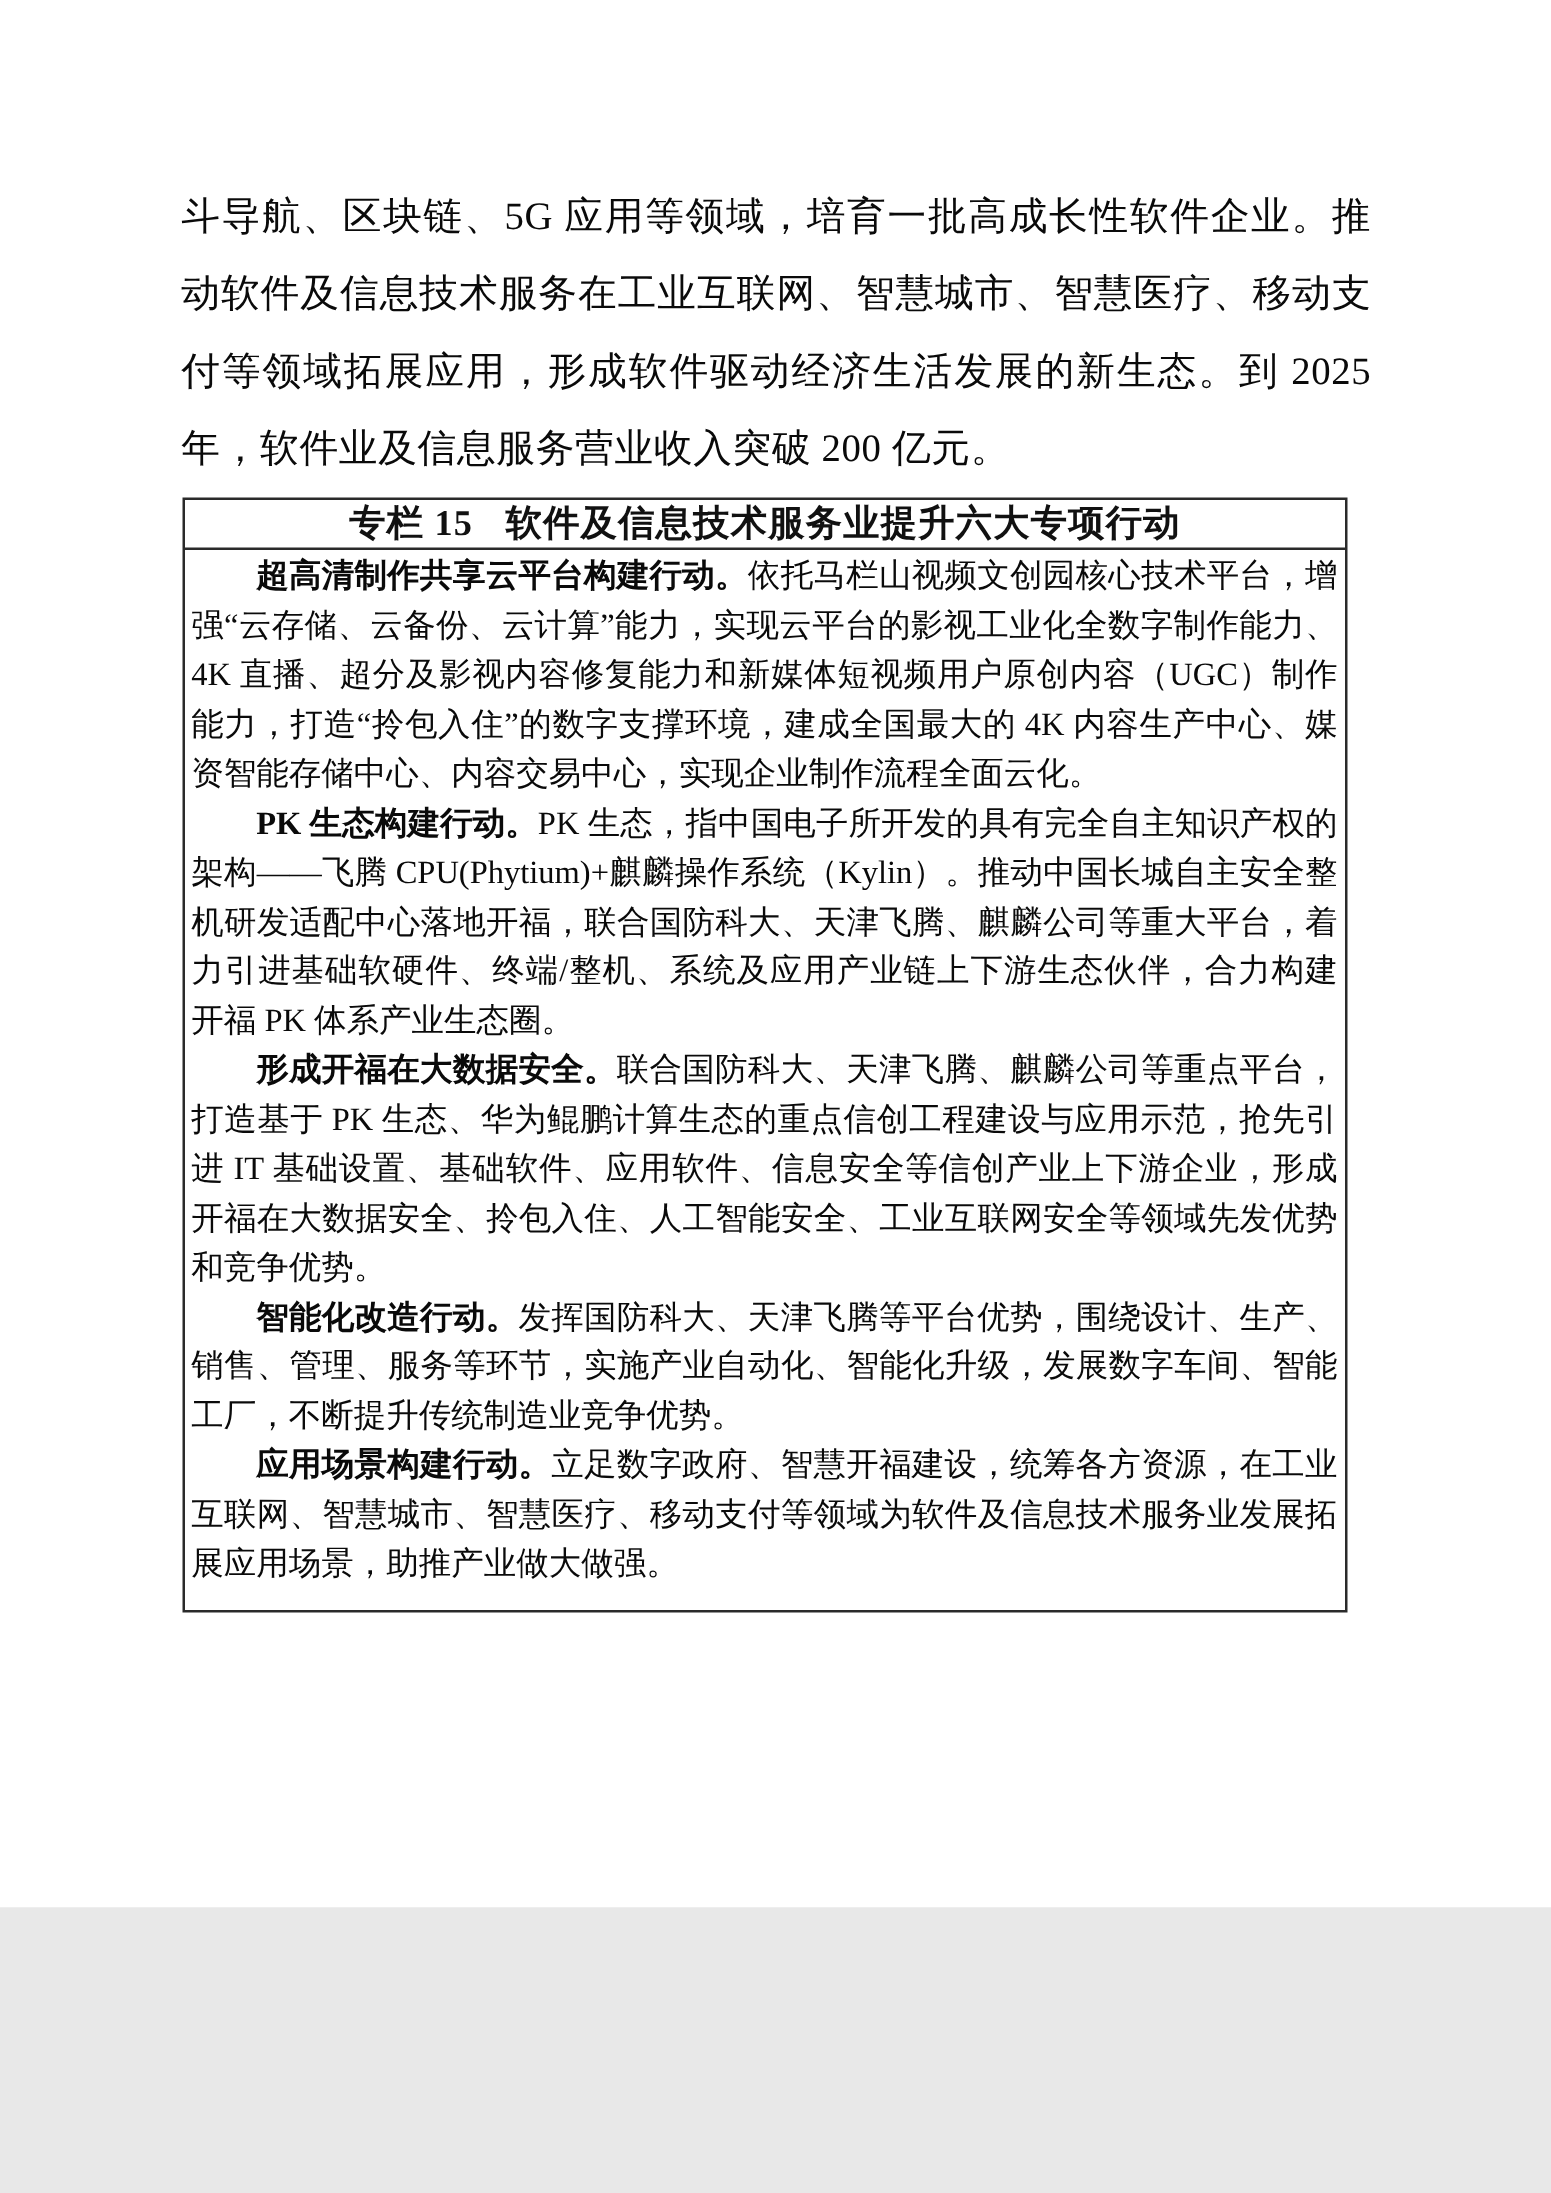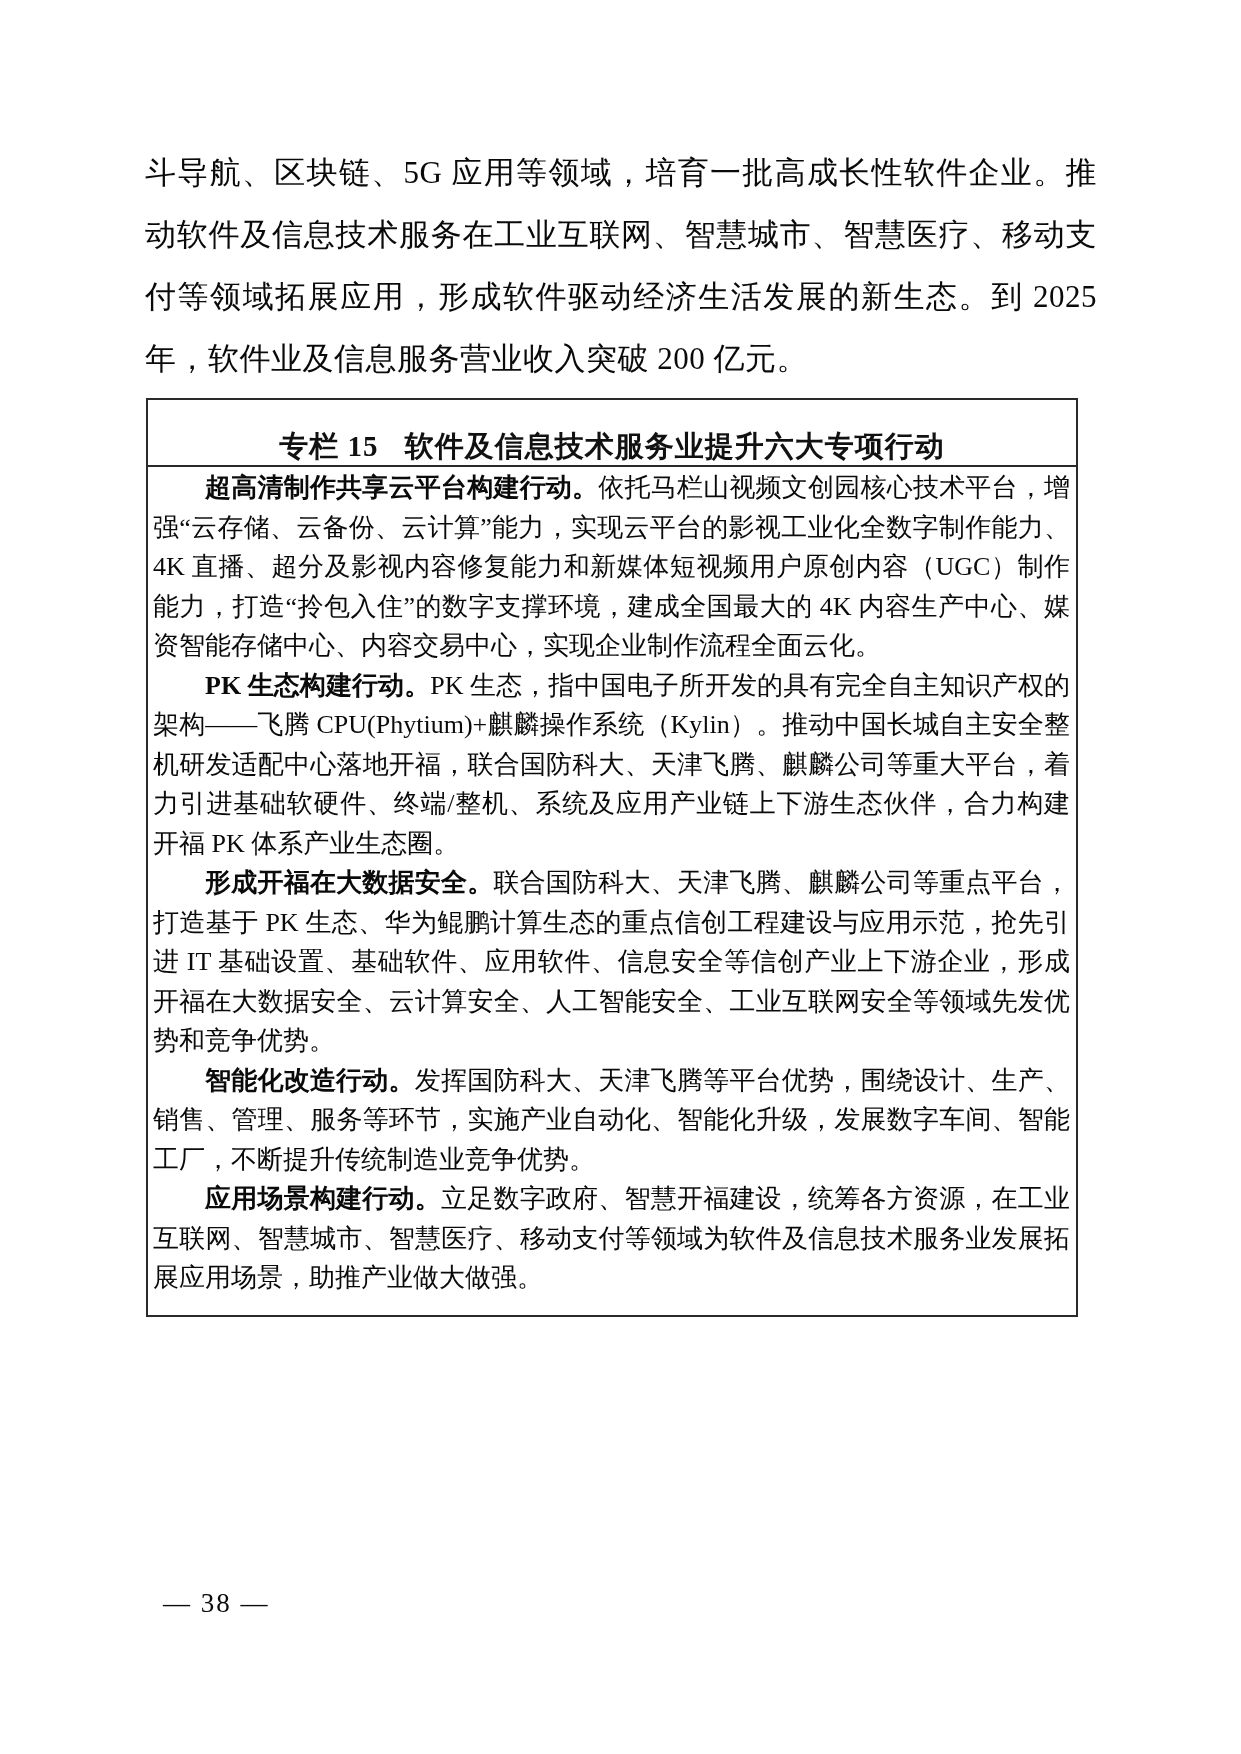--- a/index.html
+++ b/index.html
@@ -1,18 +1,18 @@
 <!DOCTYPE html>
 <html lang="zh"><head>
 <meta charset="utf-8">
 <style>
   html,body{margin:0;padding:0;background:#e8e8e8;}
   .page{
     position:relative;
-    width:1241px;height:1754px;
+    width:1241px;height:1526px;
     margin:0 auto;
     background:#ffffff;
     color:#111;
     font-family:"Liberation Serif","DejaVu Serif",serif;
     overflow:hidden;
   }
   
   .main-text{
     position:absolute;
     top:142px;left:145px;width:952px;
@@ -36,21 +36,20 @@
     box-sizing:border-box;
     height:40px;
     line-height:38px;
     border-bottom:2px solid #2a2a2a;
     text-align:center;
     font-weight:bold;
     font-size:29px;
     letter-spacing:1px;
     white-space:nowrap;
     overflow:hidden;
-    margin-top:27px;
   }
   .box-title .title-label{margin-right:0.9em;}
   .box-body{
     padding:1px 6px 17px 5px;
     font-size:26px;
     line-height:39.5px;
     text-align:justify;
     text-justify:inter-ideograph;
     color:#0a0a0a;
   }
@@ -76,21 +75,21 @@
 
   <div class="main-text">斗导航、区块链、5G 应用等领域，培育一批高成长性软件企业。推动软件及信息技术服务在工业互联网、智慧城市、智慧医疗、移动支付等领域拓展应用，形成软件驱动经济生活发展的新生态。到 2025 年，软件业及信息服务营业收入突破 200 亿元。</div>
 
   <div class="feature-box">
     <div class="box-title">
       <span class="title-label">专栏 15</span><span>软件及信息技术服务业提升六大专项行动</span>
     </div>
     <div class="box-body">
       <p class="box-para"><span class="lead">超高清制作共享云平台构建行动。</span><span>依托马栏山视频文创园核心技术平台，增强“云存储、云备份、云计算”能力，实现云平台的影视工业化全数字制作能力、4K 直播、超分及影视内容修复能力和新媒体短视频用户原创内容（UGC）制作能力，打造“拎包入住”的数字支撑环境，建成全国最大的 4K 内容生产中心、媒资智能存储中心、内容交易中心，实现企业制作流程全面云化。</span></p>
       <p class="box-para"><span class="lead">PK 生态构建行动。</span><span>PK 生态，指中国电子所开发的具有完全自主知识产权的架构——飞腾 CPU(Phytium)+麒麟操作系统（Kylin）。推动中国长城自主安全整机研发适配中心落地开福，联合国防科大、天津飞腾、麒麟公司等重大平台，着力引进基础软硬件、终端/整机、系统及应用产业链上下游生态伙伴，合力构建开福 PK 体系产业生态圈。</span></p>
-      <p class="box-para"><span class="lead">形成开福在大数据安全。</span><span>联合国防科大、天津飞腾、麒麟公司等重点平台，打造基于 PK 生态、华为鲲鹏计算生态的重点信创工程建设与应用示范，抢先引进 IT 基础设置、基础软件、应用软件、信息安全等信创产业上下游企业，形成开福在大数据安全、云计算安全、人工智能安全、工业互联网安全等领域先发优势和竞争优势。</span></p>
+      <p class="box-para"><span class="lead">形成开福在大数据安全。</span><span>联合国防科大、天津飞腾、麒麟公司等重点平台，打造基于 PK 生态、华为鲲鹏计算生态的重点信创工程建设与应用示范，抢先引进 IT 基础设置、基础软件、应用软件、信息安全等信创产业上下游企业，形成开福在大数据安全、拎包入住、人工智能安全、工业互联网安全等领域先发优势和竞争优势。</span></p>
       <p class="box-para"><span class="lead">智能化改造行动。</span><span>发挥国防科大、天津飞腾等平台优势，围绕设计、生产、销售、管理、服务等环节，实施产业自动化、智能化升级，发展数字车间、智能工厂，不断提升传统制造业竞争优势。</span></p>
       <p class="box-para"><span class="lead">应用场景构建行动。</span><span>立足数字政府、智慧开福建设，统筹各方资源，在工业互联网、智慧城市、智慧医疗、移动支付等领域为软件及信息技术服务业发展拓展应用场景，助推产业做大做强。</span></p>
     </div>
   </div>
 
   <div class="page-number">— 38 —</div>
 
 </div>
 
 </body></html>

